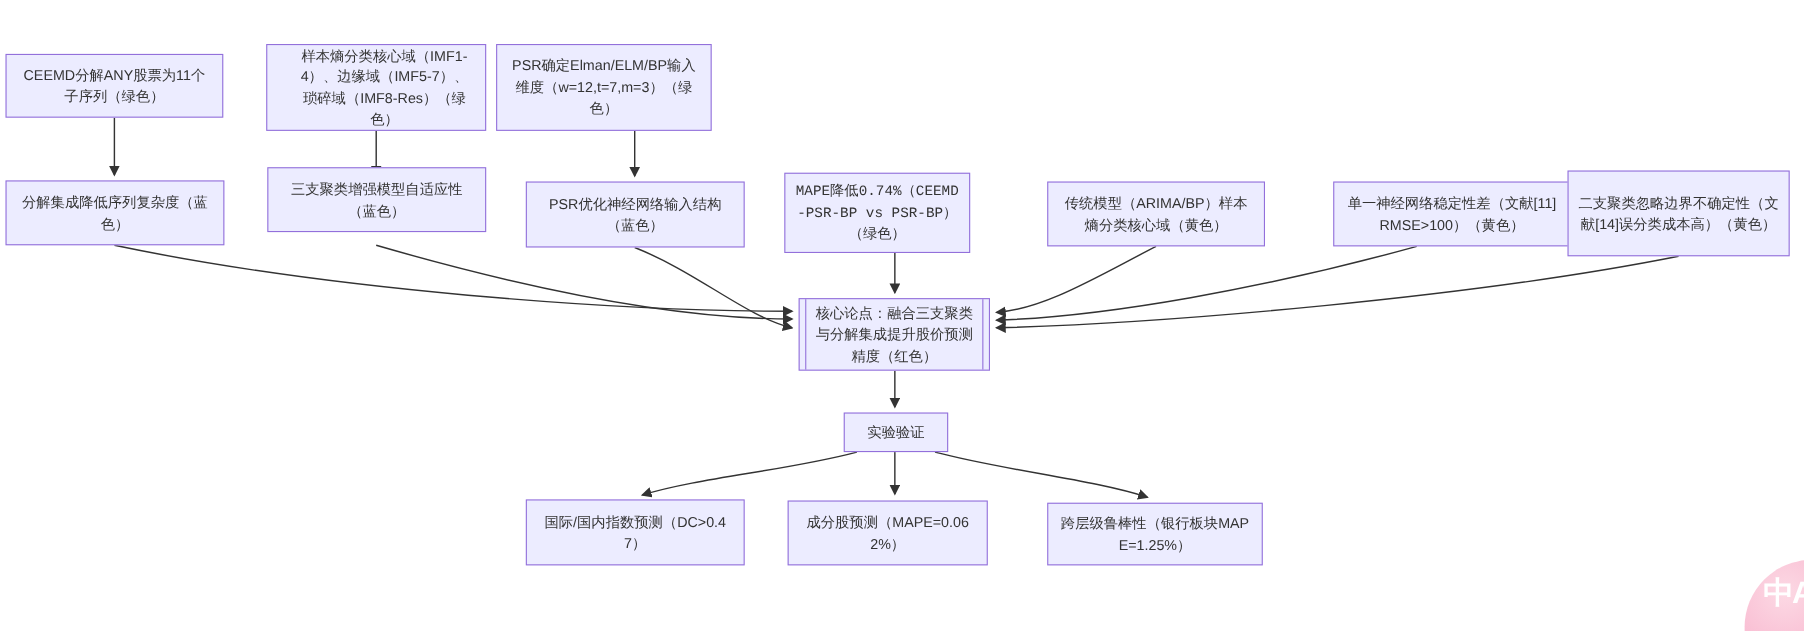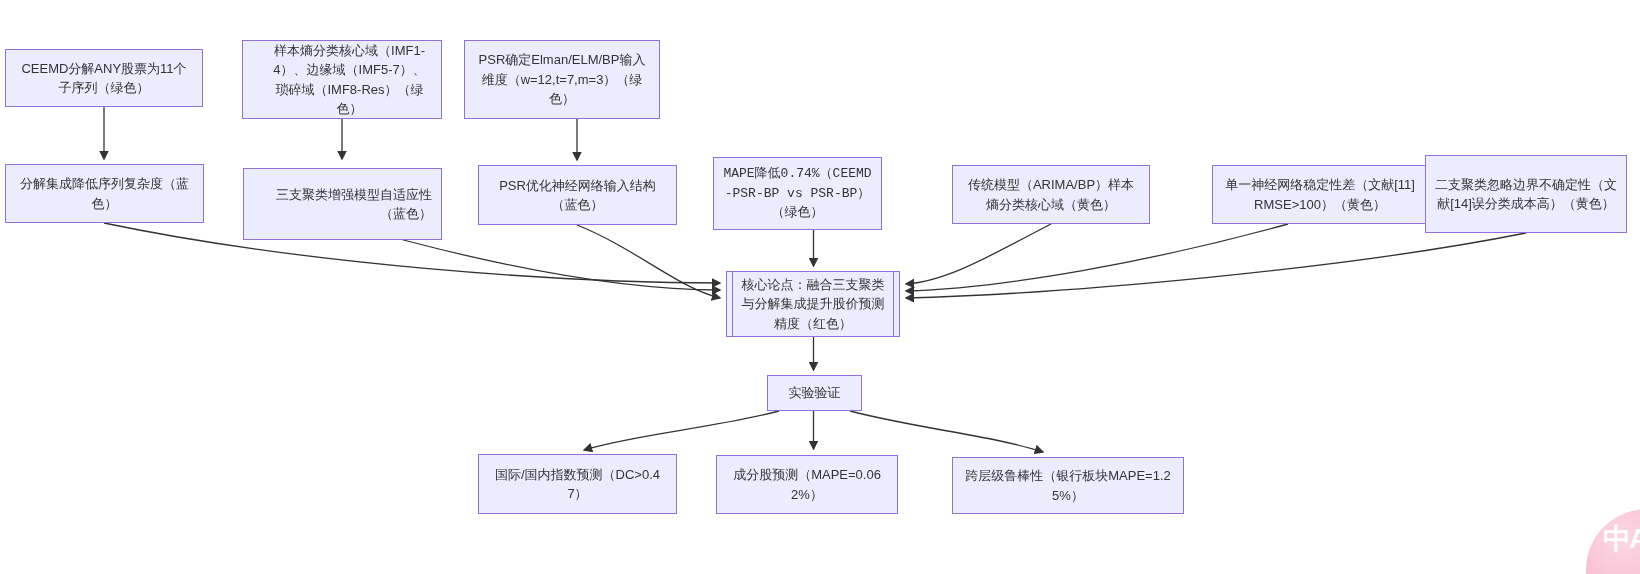--- a/index.html
+++ b/index.html
@@ -81,35 +81,35 @@
       <path marker-end="url(#ah)" d="M1526,233 C1340,270 1060,294 906,298"></path>
       <path marker-end="url(#ah)" d="M813.5,337 L813.5,370"></path>
       <path marker-end="url(#ah)" d="M779,411 C715,428 636,434 584,450"></path>
       <path marker-end="url(#ah)" d="M813.5,411 L813.5,449"></path>
       <path marker-end="url(#ah)" d="M850,411 C915,428 994,436 1043,452"></path>
     </g>
   </svg>
 
   <div class="node" style="left:5px; top:49px; width:198px; height:58px;">CEEMD分解ANY股票为11个子序列（绿色）</div>
   <div class="node" style="left:242px; top:40px; width:200px; height:79px;padding-left:24px;">样本熵分类核心域（IMF1-4）、边缘域（IMF5-7）、琐碎域（IMF8-Res）（绿色）</div>
-  <div class="node" style="left:464px; top:40px; width:196px; height:79px;">PSR确定Elman/ELM/BP输入维度（w=12,t=7,m=3）（绿色）</div>
+  <div class="node" style="left:451px; top:40px; width:196px; height:79px;">PSR确定Elman/ELM/BP输入维度（w=12,t=7,m=3）（绿色）</div>
 
   <div class="node" style="left:5px; top:164px; width:199px; height:59px;">分解集成降低序列复杂度（蓝色）</div>
-  <div class="node" style="left:243px; top:168px; width:199px; height:72px;text-align:right;">三支聚类增强模型自适应性（蓝色）</div>
+  <div class="node" style="left:243px; top:152px; width:199px; height:59px;">三支聚类增强模型自适应性（蓝色）</div>
   <div class="node" style="left:478px; top:165px; width:199px; height:60px;">PSR优化神经网络输入结构（蓝色）</div>
   <div class="node" style="left:713px; top:157px; width:169px; height:73px;font-family:Liberation Mono, monospace;">MAPE降低0.74%（CEEMD-PSR-BP vs PSR-BP）（绿色）</div>
   <div class="node" style="left:952px; top:165px; width:198px; height:59px;">传统模型（ARIMA/BP）样本熵分类核心域（黄色）</div>
   <div class="node" style="left:1212px; top:165px; width:216px; height:59px;text-align:center;">单一神经网络稳定性差（文献[11] RMSE&gt;100）（黄色）</div>
   <div class="node" style="left:1425px; top:155px; width:202px; height:78px;">二支聚类忽略边界不确定性（文献[14]误分类成本高）（黄色）</div>
 
   <div class="node node--sub" style="left:726px; top:271px; width:174px; height:66px;">核心论点：融合三支聚类与分解集成提升股价预测精度（红色）</div>
 
   <div class="node" style="left:767px; top:375px; width:95px; height:36px;">实验验证</div>
 
   <div class="node" style="left:478px; top:454px; width:199px; height:60px;">国际/国内指数预测（DC&gt;0.47）</div>
   <div class="node" style="left:716px; top:455px; width:182px; height:59px;">成分股预测（MAPE=0.062%）</div>
-  <div class="node" style="left:952px; top:457px; width:232px; height:57px;">跨层级鲁棒性（银行板块MAPE=1.25%）</div>
+  <div class="node" style="left:952px; top:457px; width:196px; height:57px;">跨层级鲁棒性（银行板块MAPE=1.25%）</div>
 
   <div class="badge">
     <span>中A</span>
   </div>
 
 </div>
 
 </body></html>

